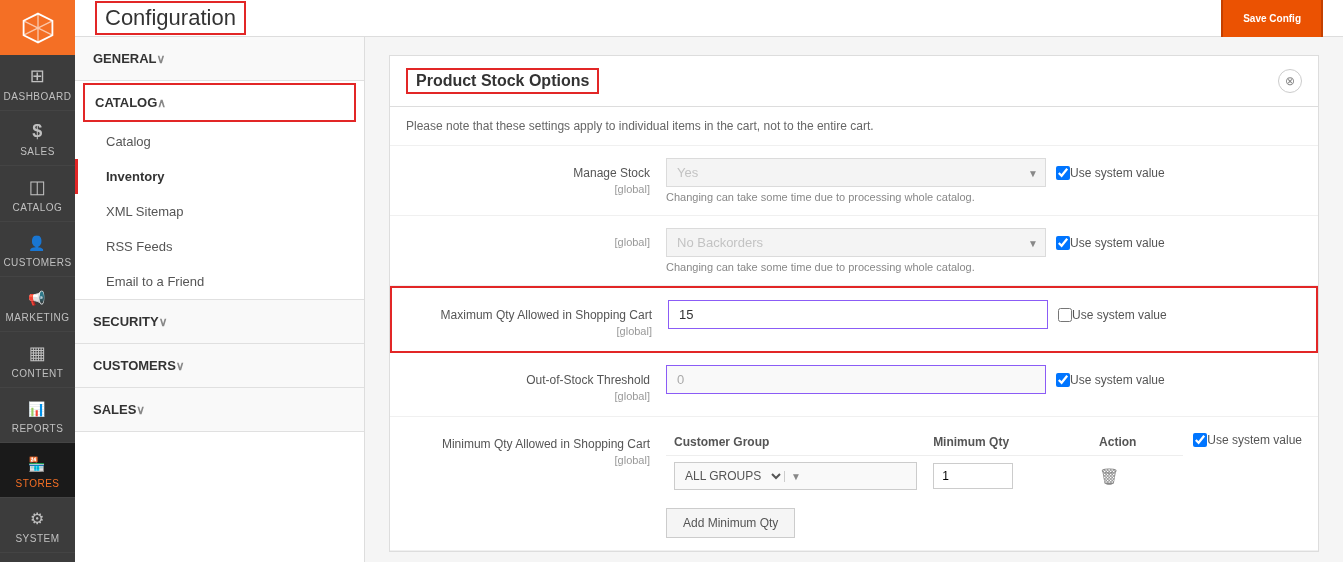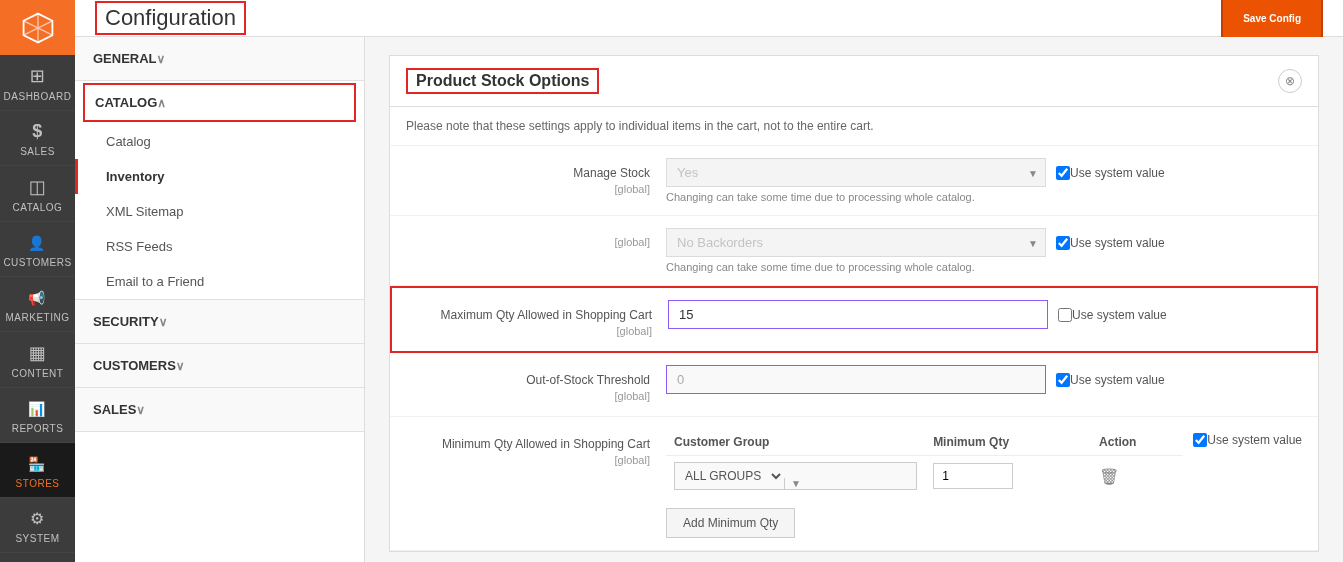--- a/index.html
+++ b/index.html
@@ -256,21 +256,21 @@
       color: #555;
       font-weight: bold;
       border-bottom: 1px solid #eee;
     }
     .qty-table td {
       padding: 6px 8px;
       vertical-align: middle;
     }
     .group-select-wrapper {
       display: flex;
-      align-items: flex-end;
+      align-items: center;
       border: 1px solid #ccc;
       background: #f9f9f9;
     }
     .group-select-wrapper select {
       border: none;
       background: transparent;
       padding: 5px 6px;
       font-size: 12px;
       color: #555;
       min-width: 90px;

